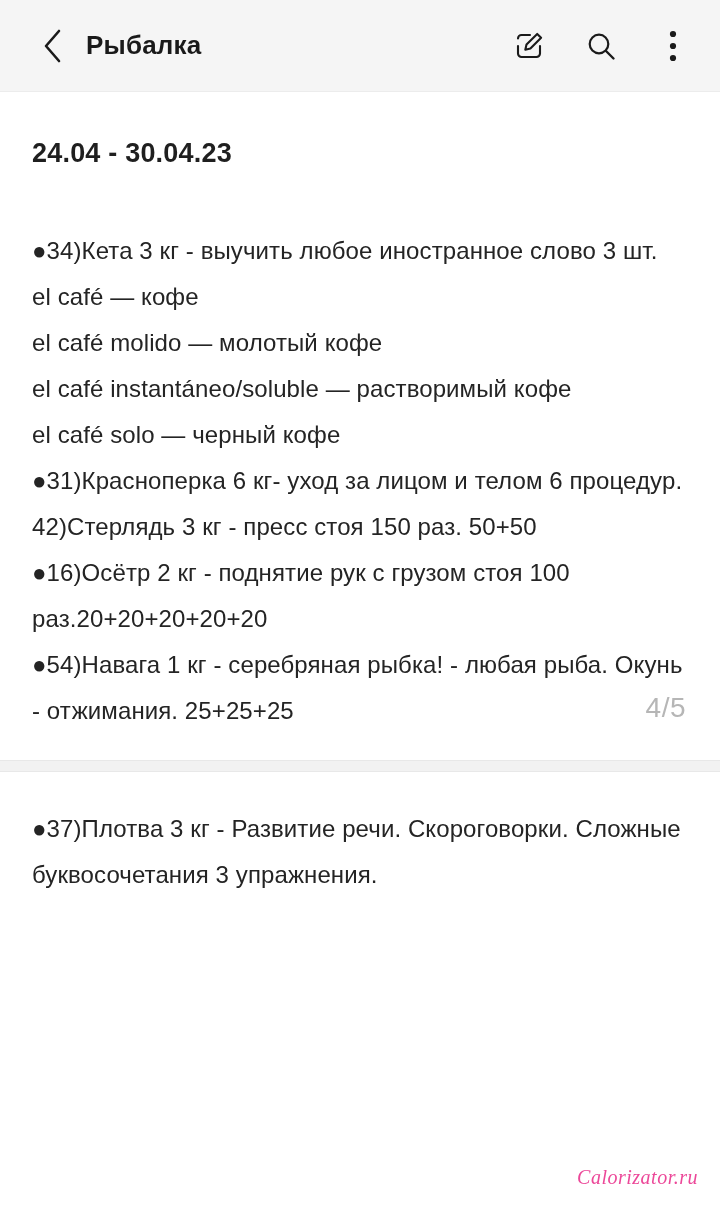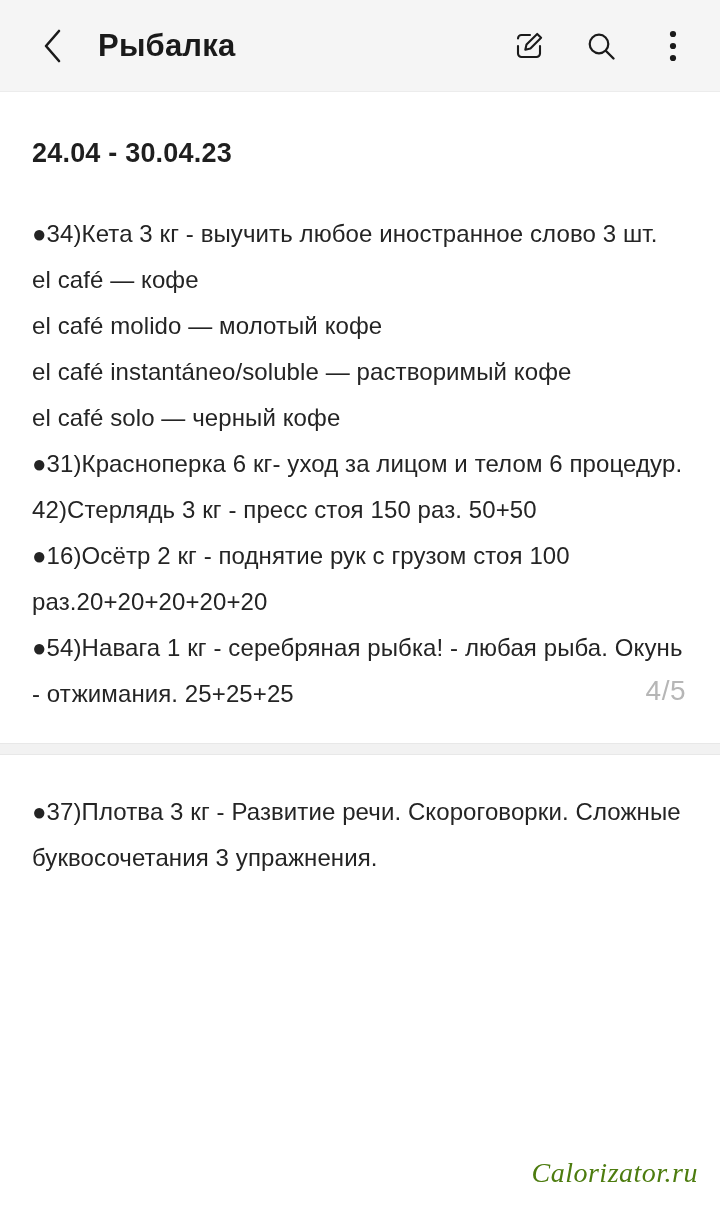--- a/index.html
+++ b/index.html
@@ -21,24 +21,24 @@
     border-bottom: 1px solid #ececec;
   }
   .back-btn {
     width: 40px; height: 40px;
     display: flex; align-items: center; justify-content: center;
     flex: 0 0 auto;
     cursor: pointer;
   }
   .back-btn svg { display: block; }
   .appbar-title {
-    font-size: 31px;
+    font-size: 26px;
     font-weight: bold;
     color: #1a1a1a;
-    margin-left: 26px;
+    margin-left: 14px;
     letter-spacing: 0.2px;
     flex: 1 1 auto;
     white-space: nowrap;
   }
   .appbar-actions {
     display: flex;
     align-items: center;
     gap: 30px;
     flex: 0 0 auto;
   }
@@ -51,21 +51,21 @@
 
   
   .note-page {
     padding: 46px 32px 0 32px;
     position: relative;
   }
   .note-date {
     font-size: 27px;
     font-weight: bold;
     color: #1f1f1f;
-    margin-bottom: 42px;
+    margin-bottom: 59px;
     letter-spacing: 0.2px;
   }
   .note-text {
     font-size: 24px;
     line-height: 46px;
     color: #242424;
     white-space: pre-wrap;
     word-wrap: break-word;
     letter-spacing: 0.1px;
   }
@@ -89,22 +89,22 @@
     position: relative;
   }
 
   
   .watermark {
     position: absolute;
     right: 22px;
     bottom: 18px;
     font-family: "Liberation Serif", serif;
     font-style: italic;
-    font-size: 28px;
-    color: #4d7c0f;
+    font-size: 20px;
+    color: #ec4899;
     letter-spacing: 0.5px;
     user-select: none;
   }
 </style>
 </head>
 <body>
 
 <div class="appbar">
   <div class="back-btn">
     <span>

